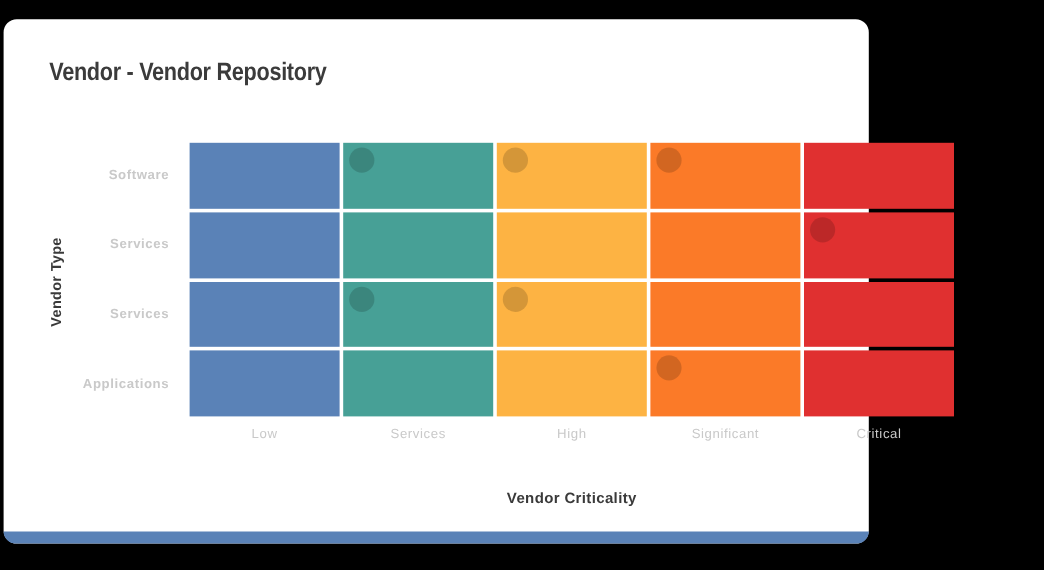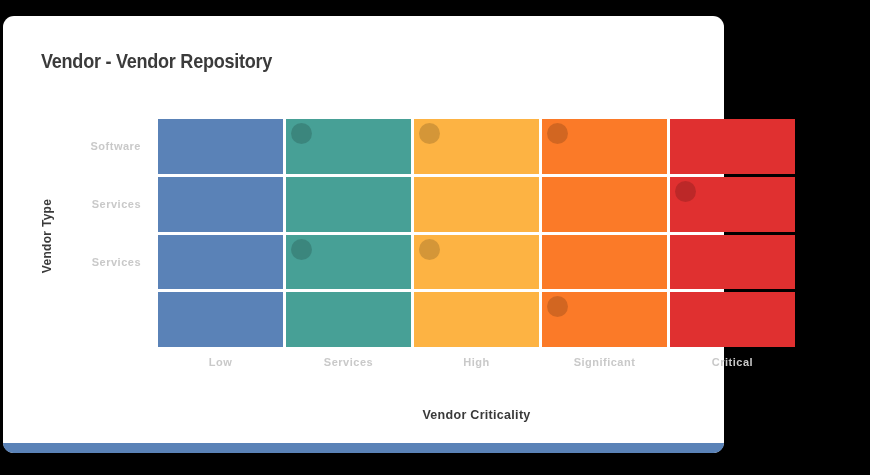--- a/index.html
+++ b/index.html
@@ -6,41 +6,42 @@
   *{box-sizing:border-box;font-family:"Liberation Sans", sans-serif;}
   .canvas{position:relative;width:870px;height:475px;background:#000;border-radius:14px;overflow:hidden;}
   .card{position:absolute;left:3px;top:16px;width:721px;height:437px;background:#fff;border-radius:11px;box-shadow:0 4px 14px rgba(0,0,0,0.55);}
   .page-title{position:absolute;left:38px;top:33px;font-size:21px;font-weight:bold;color:#3b3b3b;letter-spacing:-0.3px;transform:scaleX(0.86);transform-origin:left center;white-space:nowrap;}
   .matrix{position:absolute;left:155px;top:103px;width:637px;height:228px;display:grid;grid-template-columns:repeat(5,1fr);grid-template-rows:repeat(4,1fr);gap:3px;}
   .cell{position:relative;}
   .dot{position:absolute;left:5px;top:4px;width:21px;height:21px;border-radius:50%;}
   .row-labels{position:absolute;left:0;top:103px;width:138px;height:228px;display:grid;grid-template-rows:repeat(4,1fr);gap:3px;}
   .row-label{display:flex;align-items:center;justify-content:flex-end;font-size:11px;font-weight:bold;color:#c9c9c9;letter-spacing:0.5px;}
   .col-labels{position:absolute;left:155px;top:340px;width:637px;display:grid;grid-template-columns:repeat(5,1fr);gap:3px;}
-  .col-label{text-align:center;font-size:11px;font-weight:bold;color:#c9c9c9;letter-spacing:0.5px;}
+  .col-label{text-align:center;font-size:11px;font-weight:normal;color:#c9c9c9;letter-spacing:0.5px;}
   .x-axis-title{position:absolute;left:155px;top:376px;width:637px;text-align:center;font-size:12.5px;font-weight:bold;color:#3a3a3a;letter-spacing:0.3px;margin-top:16px;}
   .y-axis-title{position:absolute;left:44px;top:217px;width:0;height:0;}
   .y-axis-title > span{display:inline-block;transform:translate(-50%,-50%) rotate(-90deg);font-size:12px;font-weight:bold;color:#3a3a3a;letter-spacing:0.3px;white-space:nowrap;}
   .footer-bar{position:absolute;left:0;bottom:0;width:100%;height:10px;border-radius:0 0 10px 10px;}
 </style>
 </head>
 <body>
 
 <div class="canvas">
   <div class="card">
     <div class="page-title">Vendor - Vendor Repository</div>
 
     <div class="y-axis-title">
       <span>Vendor Type</span>
     </div>
 
     <div class="row-labels">
         <div class="row-label">Software</div>
         <div class="row-label">Services</div>
         <div class="row-label">Services</div>
+        <div class="row-label">Applications</div>
       </div>
 
     <div class="matrix">
         <div class="cell" style="background: rgb(90, 130, 183);"></div>
         <div class="cell" style="background: rgb(71, 160, 150);">
           <div class="dot" style="background: rgba(0, 0, 0, 0.16);"></div>
         </div>
         <div class="cell" style="background: rgb(253, 179, 67);">
           <div class="dot" style="background: rgba(0, 0, 0, 0.16);"></div>
         </div>

